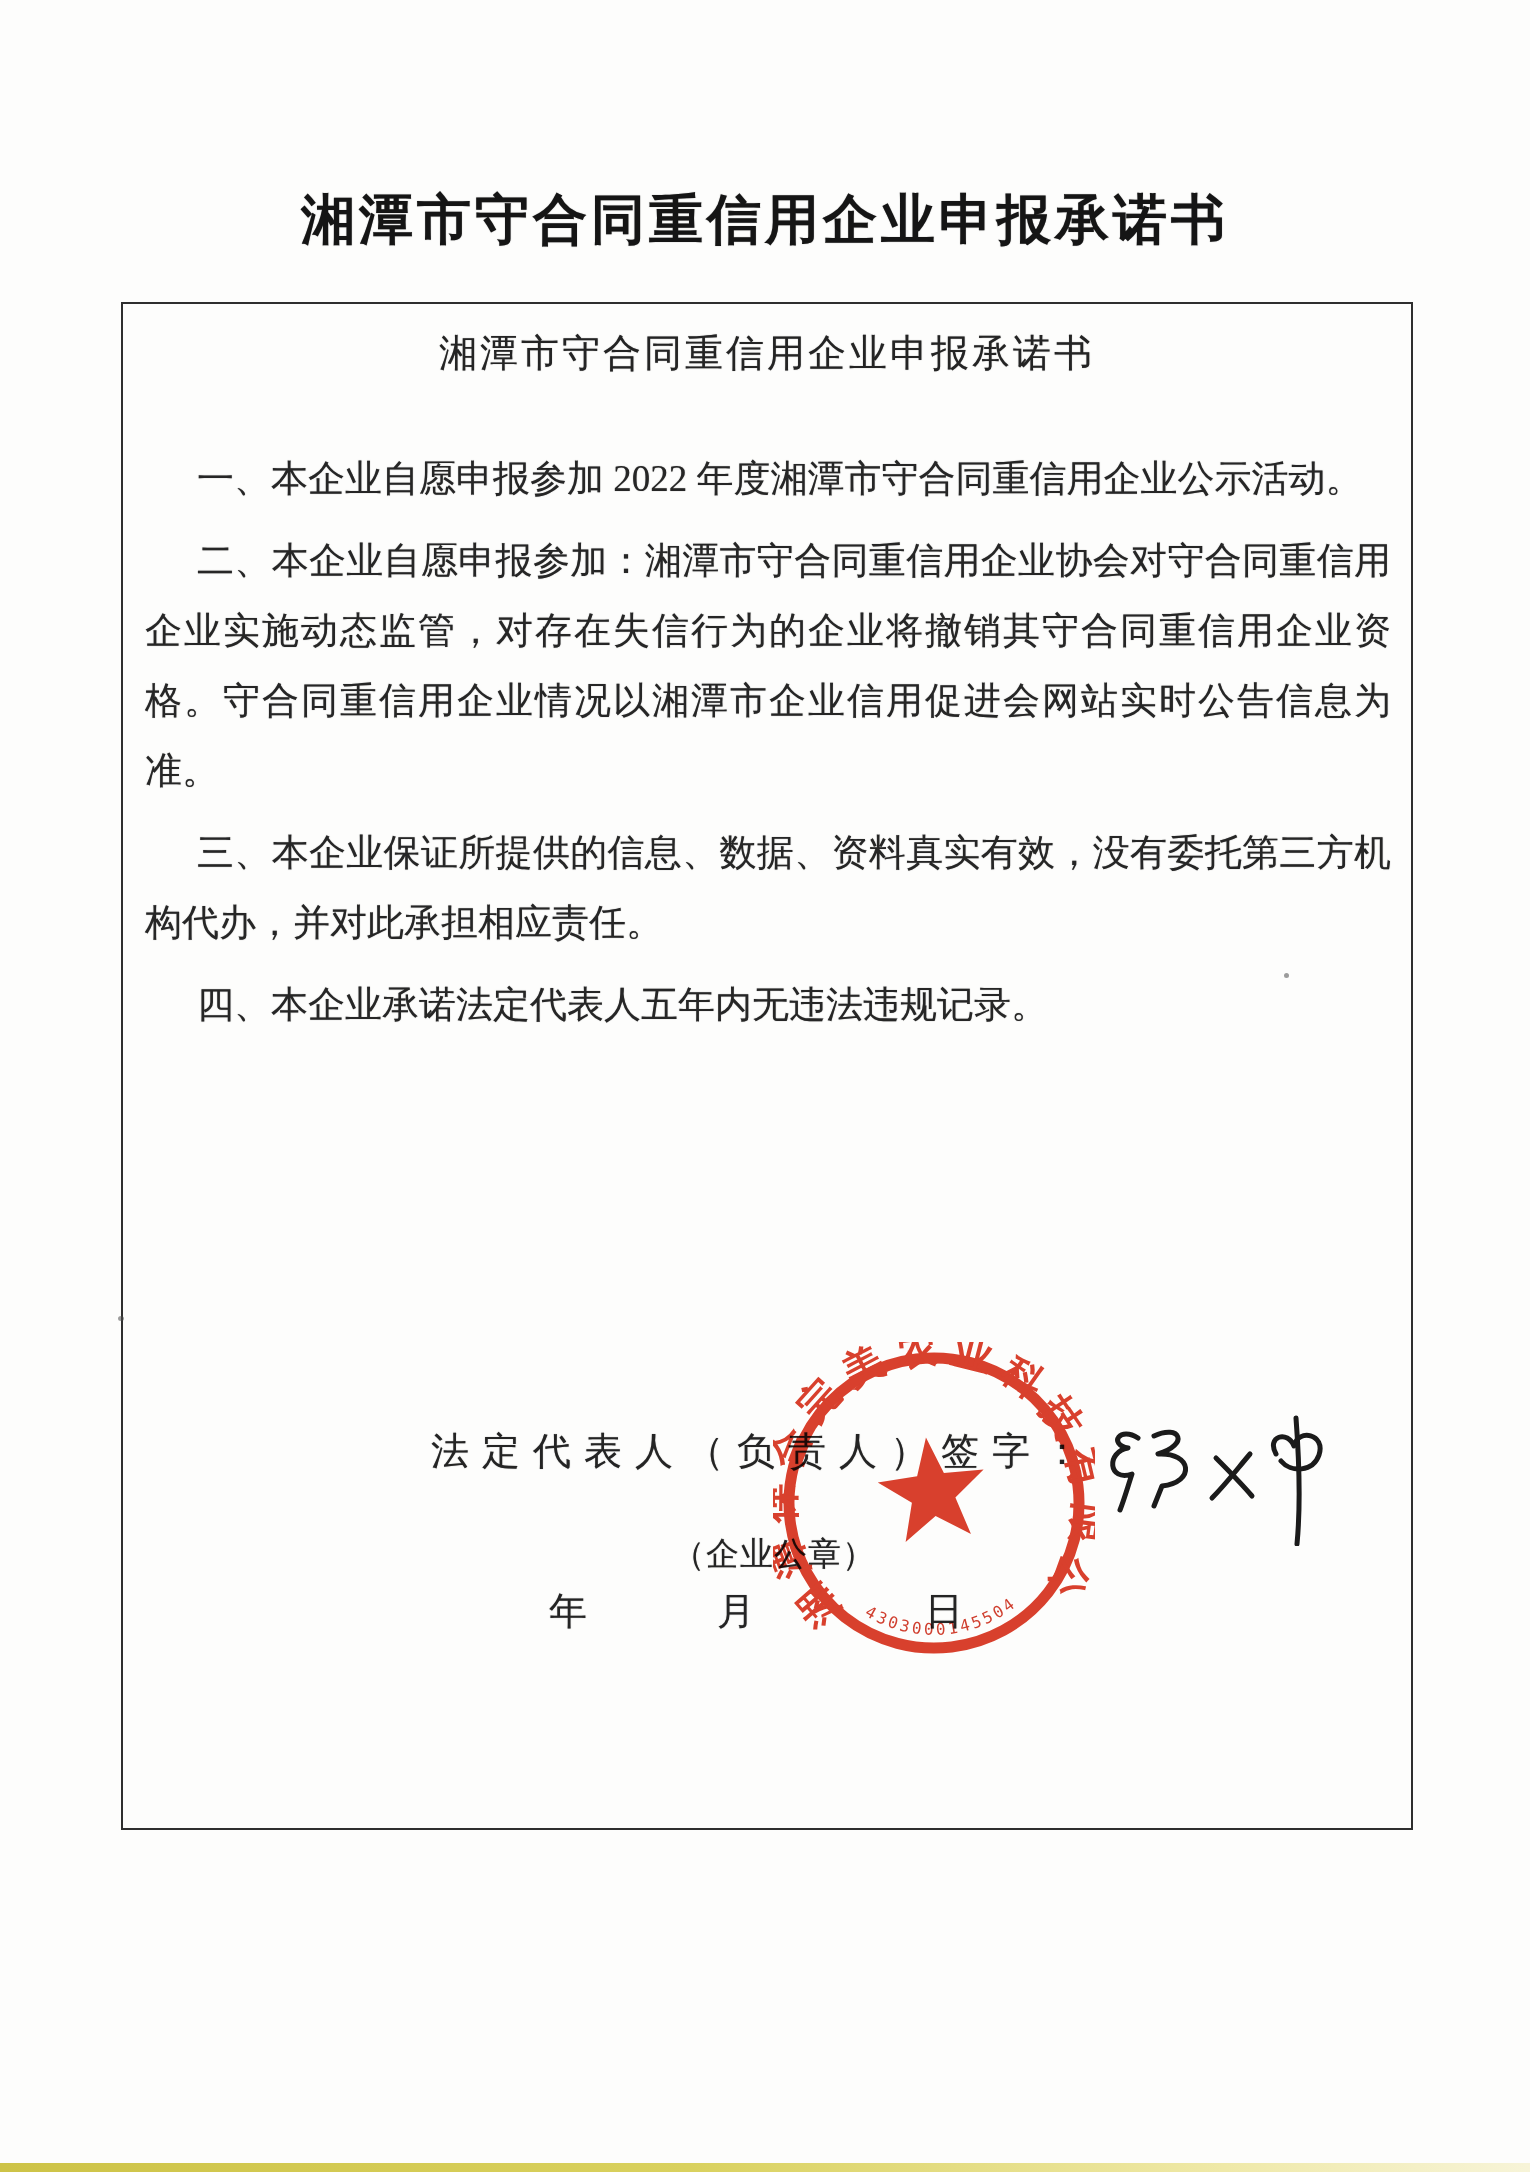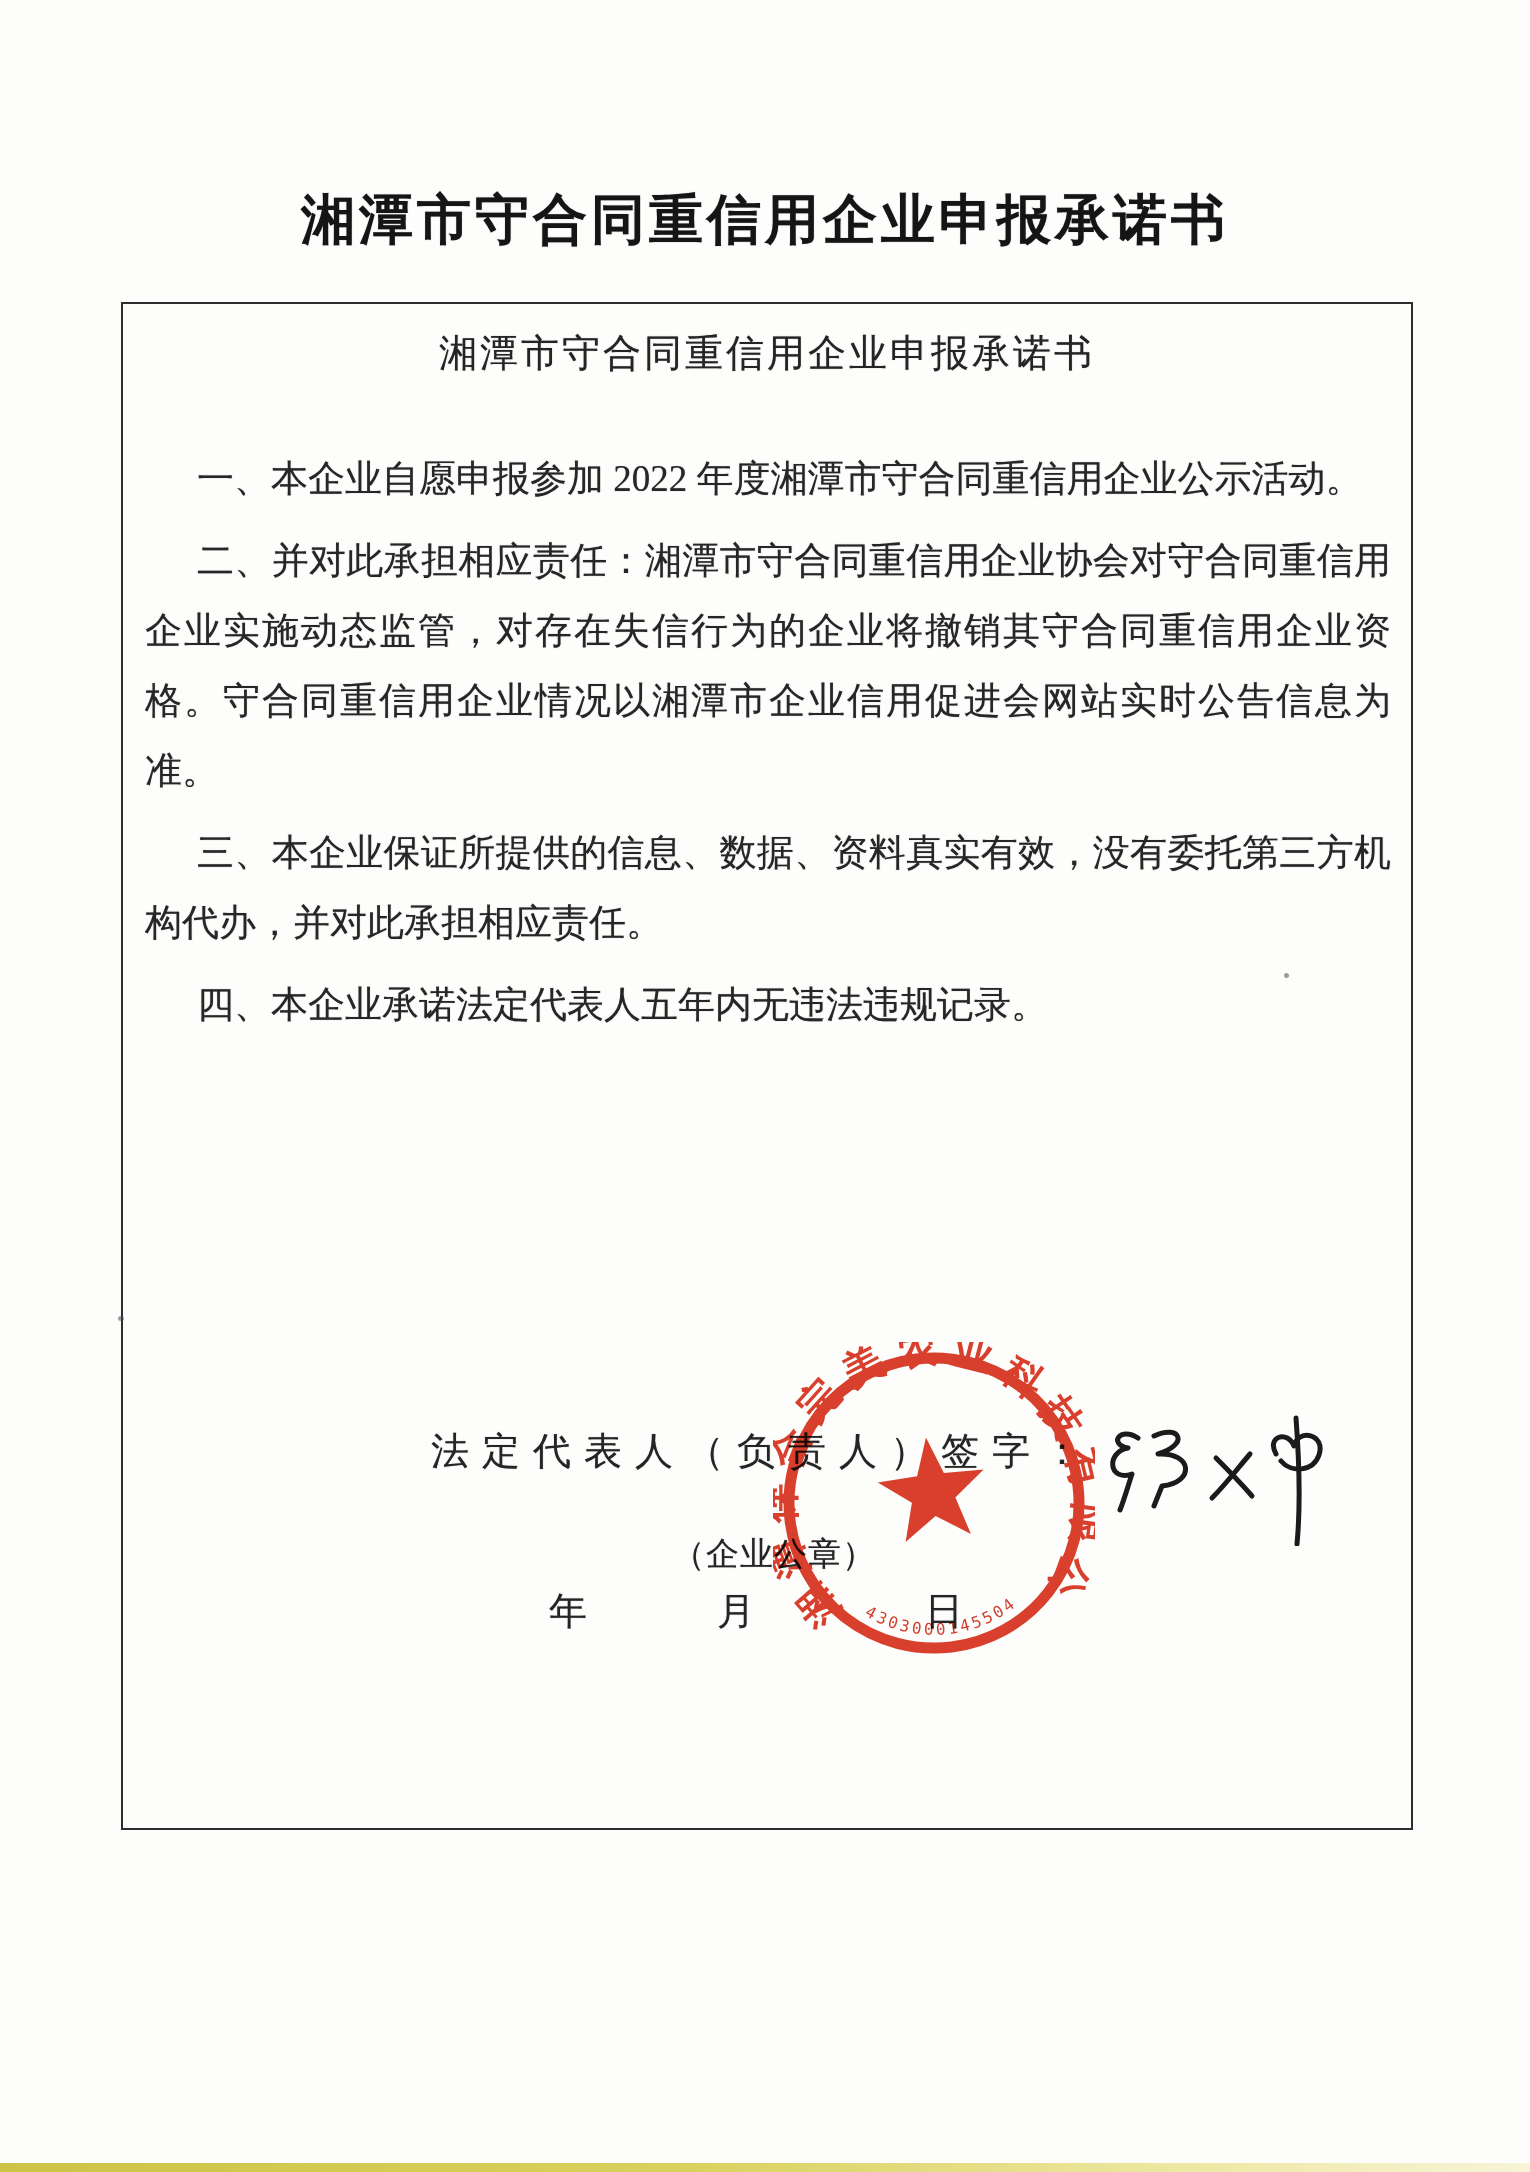--- a/index.html
+++ b/index.html
@@ -81,21 +81,21 @@
 <body>
 
 <div class="main-title scan-text">湘潭市守合同重信用企业申报承诺书</div>
 
 <div class="doc-box">
 
   <div class="inner-title scan-text">湘潭市守合同重信用企业申报承诺书</div>
 
   <div class="doc-body scan-text">
     <p>一、本企业自愿申报参加 2022 年度湘潭市守合同重信用企业公示活动。</p>
-    <p>二、并对此承担相应责任：湘潭市守合同重信用企业协会对守合同重信用企业实施动态监管，对存在失信行为的企业将撤销其守合同重信用企业资格。守合同重信用企业情况以湘潭市企业信用促进会网站实时公告信息为准。</p>
+    <p>二、本企业自愿申报参加：湘潭市守合同重信用企业协会对守合同重信用企业实施动态监管，对存在失信行为的企业将撤销其守合同重信用企业资格。守合同重信用企业情况以湘潭市企业信用促进会网站实时公告信息为准。</p>
     <p>三、本企业保证所提供的信息、数据、资料真实有效，没有委托第三方机构代办，并对此承担相应责任。</p>
     <p>四、本企业承诺法定代表人五年内无违法违规记录。</p>
   </div>
 
   <div class="sig-label scan-text">法定代表人（负责人）签字：</div>
 
   <div class="seal-note scan-text">（企业公章）</div>
 
   <div class="date-line scan-text">
     <span class="y">年</span>

